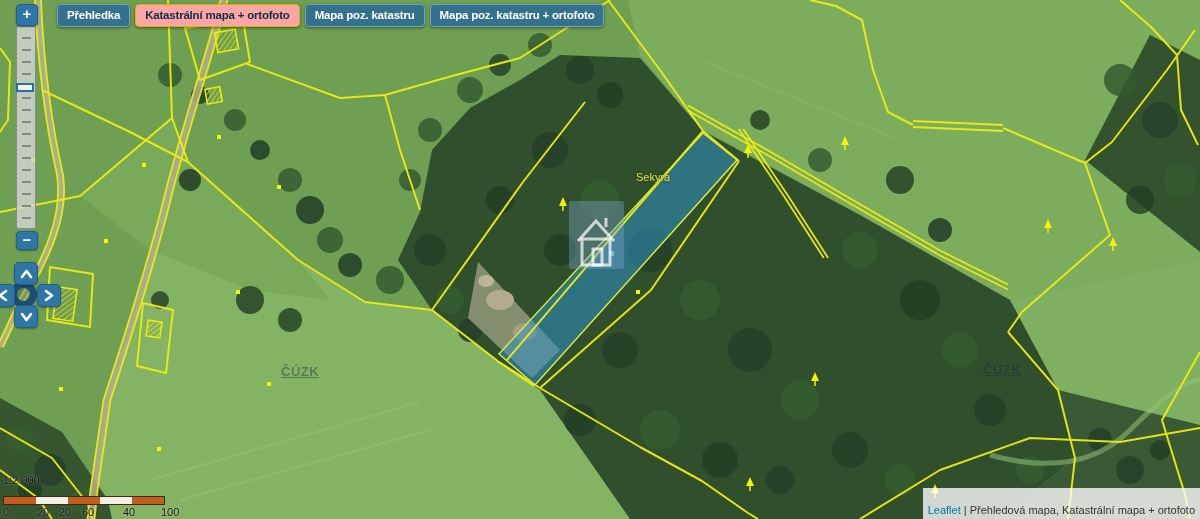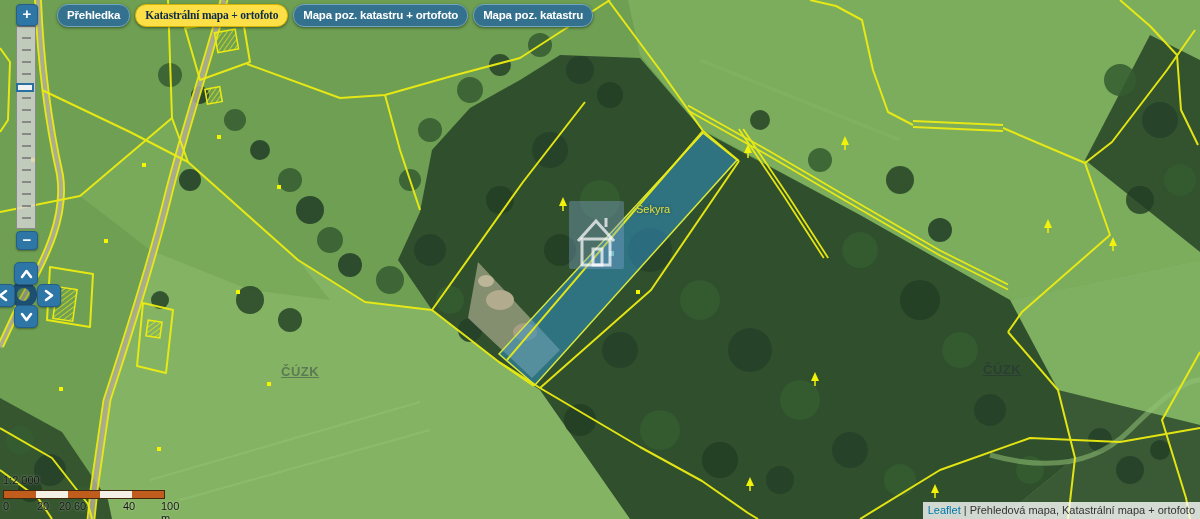--- a/index.html
+++ b/index.html
@@ -3,24 +3,24 @@
 <meta charset="utf-8">
 <style>
   html,body{margin:0;padding:0;background:#222;}
   .stage{position:relative;width:1200px;height:519px;overflow:hidden;
          font-family:"Liberation Sans",sans-serif;background:#6f9f52;}
   .stage svg.maplayer{position:absolute;left:0;top:0;}
 
   
   .tabbar{position:absolute;left:57px;top:4px;display:flex;gap:5px;z-index:30;}
   .tab{font:700 11.5px "Liberation Sans",sans-serif;letter-spacing:-0.2px;
-       padding:4px 9px 5px;border-radius:11px;color:#fff;background:#33718f;
+       padding:4px 9px 5px;border-radius:4px;color:#fff;background:#33718f;
        border:1px solid #6fa6c2;box-shadow:0 1px 3px rgba(0,0,0,.45);
        white-space:nowrap;cursor:pointer;line-height:12px;}
-  .tab.active{background:#fde047;color:#0e2d47;border-color:#d8b300;font-family:Liberation Serif, serif;}
+  .tab.active{background:#fca5a5;color:#0e2d47;border-color:#d8b300;}
 
   
   .ctl-btn{position:absolute;background:#2e76a6;border:1px solid #245f8a;border-radius:4px;
            color:#fff;text-align:center;cursor:pointer;z-index:25;
            font:700 15px/18px "Liberation Sans",sans-serif;box-shadow:0 1px 2px rgba(0,0,0,.35);}
   .zoom-plus{left:16px;top:4px;width:20px;height:20px;}
   .zoom-minus{left:16px;top:231px;width:20px;height:17px;line-height:15px;}
   .zoom-track{position:absolute;left:16px;top:26px;width:20px;height:203px;z-index:24;
               background:rgba(214,214,214,.8);border:1px solid #8a8a8a;box-sizing:border-box;cursor:pointer;}
   .zoom-ticks{width:9px;height:100%;margin:0 auto;
@@ -35,36 +35,36 @@
   .pan-up{left:14px;top:262px;}
   .pan-right{left:37px;top:284px;}
   .pan-down{left:14px;top:305px;}
   .pan-left{left:-9px;top:284px;}
   .pan-circle{position:absolute;left:10px;top:281px;width:27px;height:27px;border:7px solid #1d4f72;
               border-radius:50%;box-sizing:border-box;background:rgba(20,60,90,.25);z-index:24;cursor:pointer;}
 
   
   .scalebox{position:absolute;left:3px;top:474px;z-index:20;color:#151515;
             font:400 11px "Liberation Sans",sans-serif;text-shadow:0 0 2px rgba(255,255,255,.55);}
-  .scale-ratio{margin-bottom:4px;}
+  .scale-ratio{margin-bottom:10px;}
   .scale-bar{display:flex;width:160px;height:7px;border:1px solid #42280e;}
   .scale-seg{flex:1;}
   .seg-a{background:#c05c1c;}
   .seg-b{background:#f4f0e6;}
   .scale-ticks{position:relative;width:180px;height:13px;margin-top:1px;}
   .scale-ticks span{position:absolute;top:0;}
 
   
   .attribution{position:absolute;right:0;bottom:0;z-index:30;background:rgba(255,255,255,.78);
-               padding:2px 5px 3px;font:400 11px "Liberation Sans",sans-serif;color:#333;white-space:nowrap;}
+               padding:16px 5px 3px;font:400 11px "Liberation Sans",sans-serif;color:#333;white-space:nowrap;}
   .attribution .lf{color:#0078a8;text-decoration:none;cursor:pointer;}
 
   
   .parcel-label{position:absolute;left:636px;top:171px;z-index:15;color:#dde048;
-                font:400 11px "Liberation Sans",sans-serif;text-shadow:0 0 3px rgba(40,60,20,.8);margin-top:32px;}
+                font:400 11px "Liberation Sans",sans-serif;text-shadow:0 0 3px rgba(40,60,20,.8);}
   .wm{position:absolute;z-index:15;color:rgba(35,40,60,.42);font:700 13px "Liberation Sans",sans-serif;
       letter-spacing:.5px;text-decoration:underline;}
   .wm-left{left:281px;top:364px;}
   .wm-right{left:983px;top:362px;}
 
   
   .home-wm{position:absolute;left:569px;top:201px;width:55px;height:68px;z-index:14;
            background:rgba(125,165,210,.38);border-radius:2px;}
 </style>
 </head>
@@ -279,22 +279,22 @@
         <rect x="267" y="382" width="4" height="4"></rect>
       <rect x="636" y="290" width="4" height="4"></rect>
         <rect x="31" y="158" width="4" height="4"></rect>
       <rect x="609" y="251" width="5" height="5" fill="#7fe0d0" opacity="0.85"></rect>
     </g>
   </svg>
 
   <div class="tabbar">
     <button class="tab">Přehledka</button>
     <button class="tab active">Katastrální mapa + ortofoto</button>
+    <button class="tab">Mapa poz. katastru</button>
     <button class="tab">Mapa poz. katastru + ortofoto</button>
-    <button class="tab">Mapa poz. katastru</button>
   </div>
 
   <div class="ctl-btn zoom-plus">+</div>
   <div class="zoom-track">
     <div class="zoom-ticks"></div>
     <div class="zoom-handle"></div>
   </div>
   <div class="ctl-btn zoom-minus">−</div>
 
   <div class="pan-btn pan-up">
@@ -340,21 +340,21 @@
       <div class="scale-seg seg-a"></div>
       <div class="scale-seg seg-b"></div>
       <div class="scale-seg seg-a"></div>
       <div class="scale-seg seg-b"></div>
       <div class="scale-seg seg-a"></div>
     </div>
     <div class="scale-ticks">
       <span style="left:0">0</span>
       <span style="left:34px">20</span>
       <span style="left:56px">20</span>
-      <span style="left:71px">60</span>
+      <span style="left:79px">60</span>
       <span style="left:120px">40</span>
       <span style="left:158px">100 m</span>
     </div>
   </div>
 
   <div class="attribution">
     <a class="lf">Leaflet</a>
     <span>|</span>
     <span>Přehledová mapa, Katastrální mapa + ortofoto</span>
   </div>

